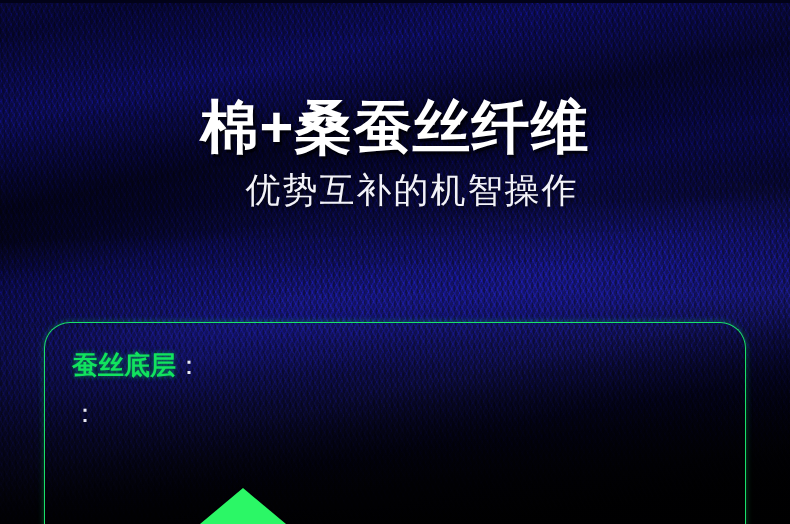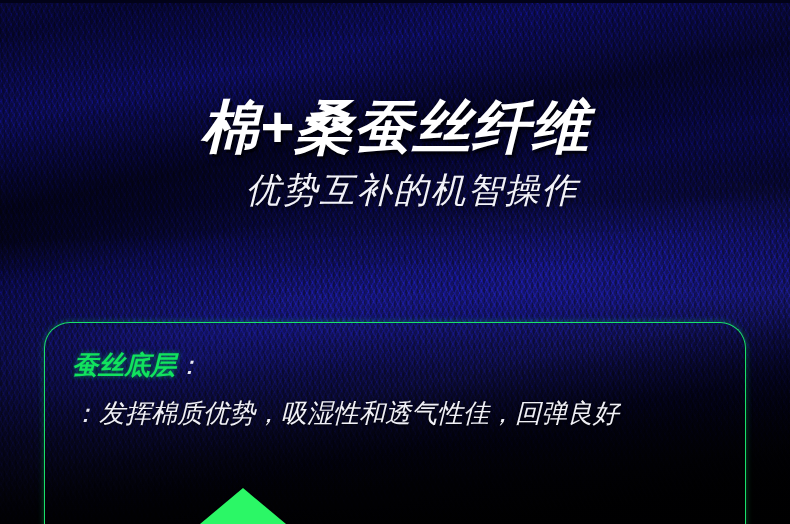--- a/index.html
+++ b/index.html
@@ -11,21 +11,20 @@
     font-family: "Liberation Sans", "DejaVu Sans", sans-serif;
   }
 
   #poster {
     position: relative;
     width: 790px;
     height: 524px;
     overflow: hidden;
     background: #05053a;
     isolation: isolate;
-    font-style: italic;
   }
 
   
   .bg-base {
     position: absolute;
     inset: 0;
     background:
       linear-gradient(176deg,
         #0a0a52 0%,
         #0c0c58 16%,
@@ -261,21 +260,20 @@
 
   <div class="feature-panel"></div>
 
   <div class="feature-rows">
     <div class="feature-row">
       <span class="feature-label">蚕丝底层</span>
       <span class="feature-colon">：</span>
     </div>
     <div class="feature-row">
       <span class="feature-colon">：</span>
-      <span class="feature-text">发挥棉质优势，吸湿性和透气性佳，回弹良好</span>
     </div>
   </div>
 
   <div class="arrow-marker">
     <svg width="86" height="36" viewBox="0 0 86 36" aria-hidden="true">
       <polygon points="43,0 86,36 0,36" fill="#2bf766"></polygon>
     </svg>
   </div>
 
 </div>

